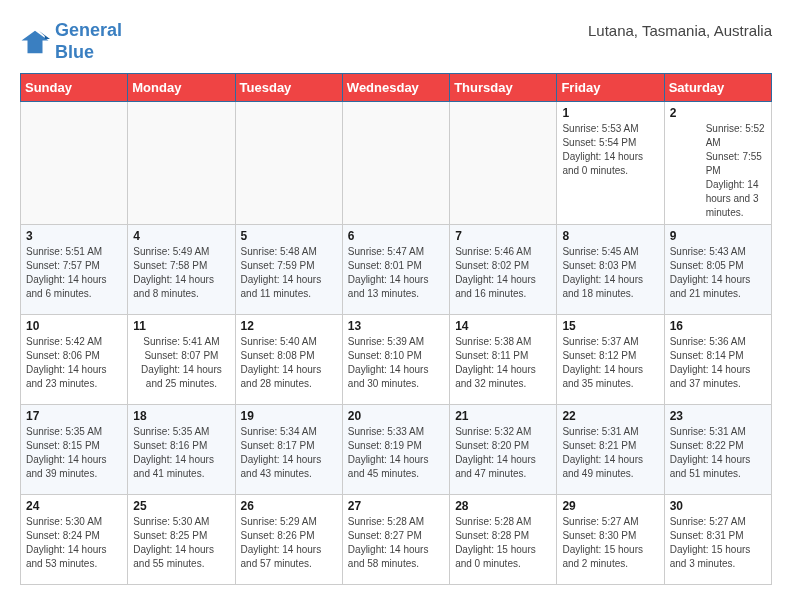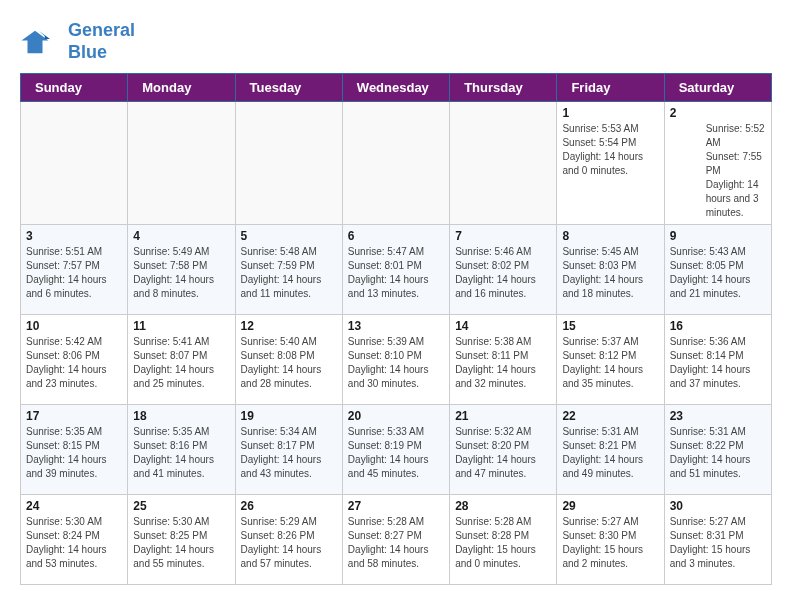--- a/index.html
+++ b/index.html
@@ -12,21 +12,21 @@
     }
     .header {
       display: flex;
       justify-content: space-between;
       align-items: flex-start;
       margin-bottom: 10px;
     }
     .logo {
       display: flex;
       align-items: center;
-      gap: 18px;
+      gap: 5px;
     }
     .logo-text {
       font-size: 18px;
       font-weight: bold;
       color: #1a1a1a;
       line-height: 1.2;
     }
     .logo-text span {
       color: #3a7fc1;
     }
@@ -46,24 +46,24 @@
       font-size: 15px;
       color: #444;
       margin-top: 2px;
     }
     .calendar-table {
       width: 100%;
       border-collapse: collapse;
       border: 1px solid #ccc;
     }
     .calendar-table th {
-      background-color: #701a75;
+      background-color: #ef4444;
       color: #fff;
       text-align: left;
-      padding: 6px 14px;
+      padding: 6px 4px;
       font-size: 13px;
       border: 1px solid #2e6aa0;
     }
     .calendar-table td {
       border: 1px solid #ccc;
       vertical-align: top;
       padding: 4px 5px;
       font-size: 10.5px;
       color: #333;
       width: calc(100% / 7);
@@ -98,20 +98,21 @@
     <svg class="logo-icon" viewBox="0 0 40 40" width="40" height="40">
       <polygon points="20,5 38,18 30,18 30,35 10,35 10,18 2,18" fill="#3a7fc1"></polygon>
       <polygon points="25,5 40,16 33,16 33,12 25,5" fill="#1a5fa0"></polygon>
     </svg>
     <div class="logo-text">
       <div><span>General</span></div>
       <div><span style="color:#3a7fc1">Blue</span></div>
     </div>
   </div>
   <div class="title-area">
+    <div class="subtitle">Lutana, Tasmania, Australia</div>
   </div>
 </div>
 
 <table class="calendar-table">
   <thead>
     <tr>
     <th>Sunday</th>
         <th>Monday</th>
         <th>Tuesday</th>
         <th>Wednesday</th>
@@ -186,21 +187,21 @@
       </tr>
       <tr>
         <td>
           <span class="day-number">10</span>
           <div class="day-info" style="white-space: pre-line;">Sunrise: 5:42 AM
 Sunset: 8:06 PM
 Daylight: 14 hours and 23 minutes.</div>
         </td>
         <td>
           <span class="day-number">11</span>
-          <div class="day-info" style="white-space: pre-line;">Sunrise: 5:41 AM
+          <div class="day-info" style="white-space: pre-line; text-align: center;">Sunrise: 5:41 AM
 Sunset: 8:07 PM
 Daylight: 14 hours and 25 minutes.</div>
         </td>
         <td>
           <span class="day-number">12</span>
           <div class="day-info" style="white-space: pre-line;">Sunrise: 5:40 AM
 Sunset: 8:08 PM
 Daylight: 14 hours and 28 minutes.</div>
         </td>
         <td>

